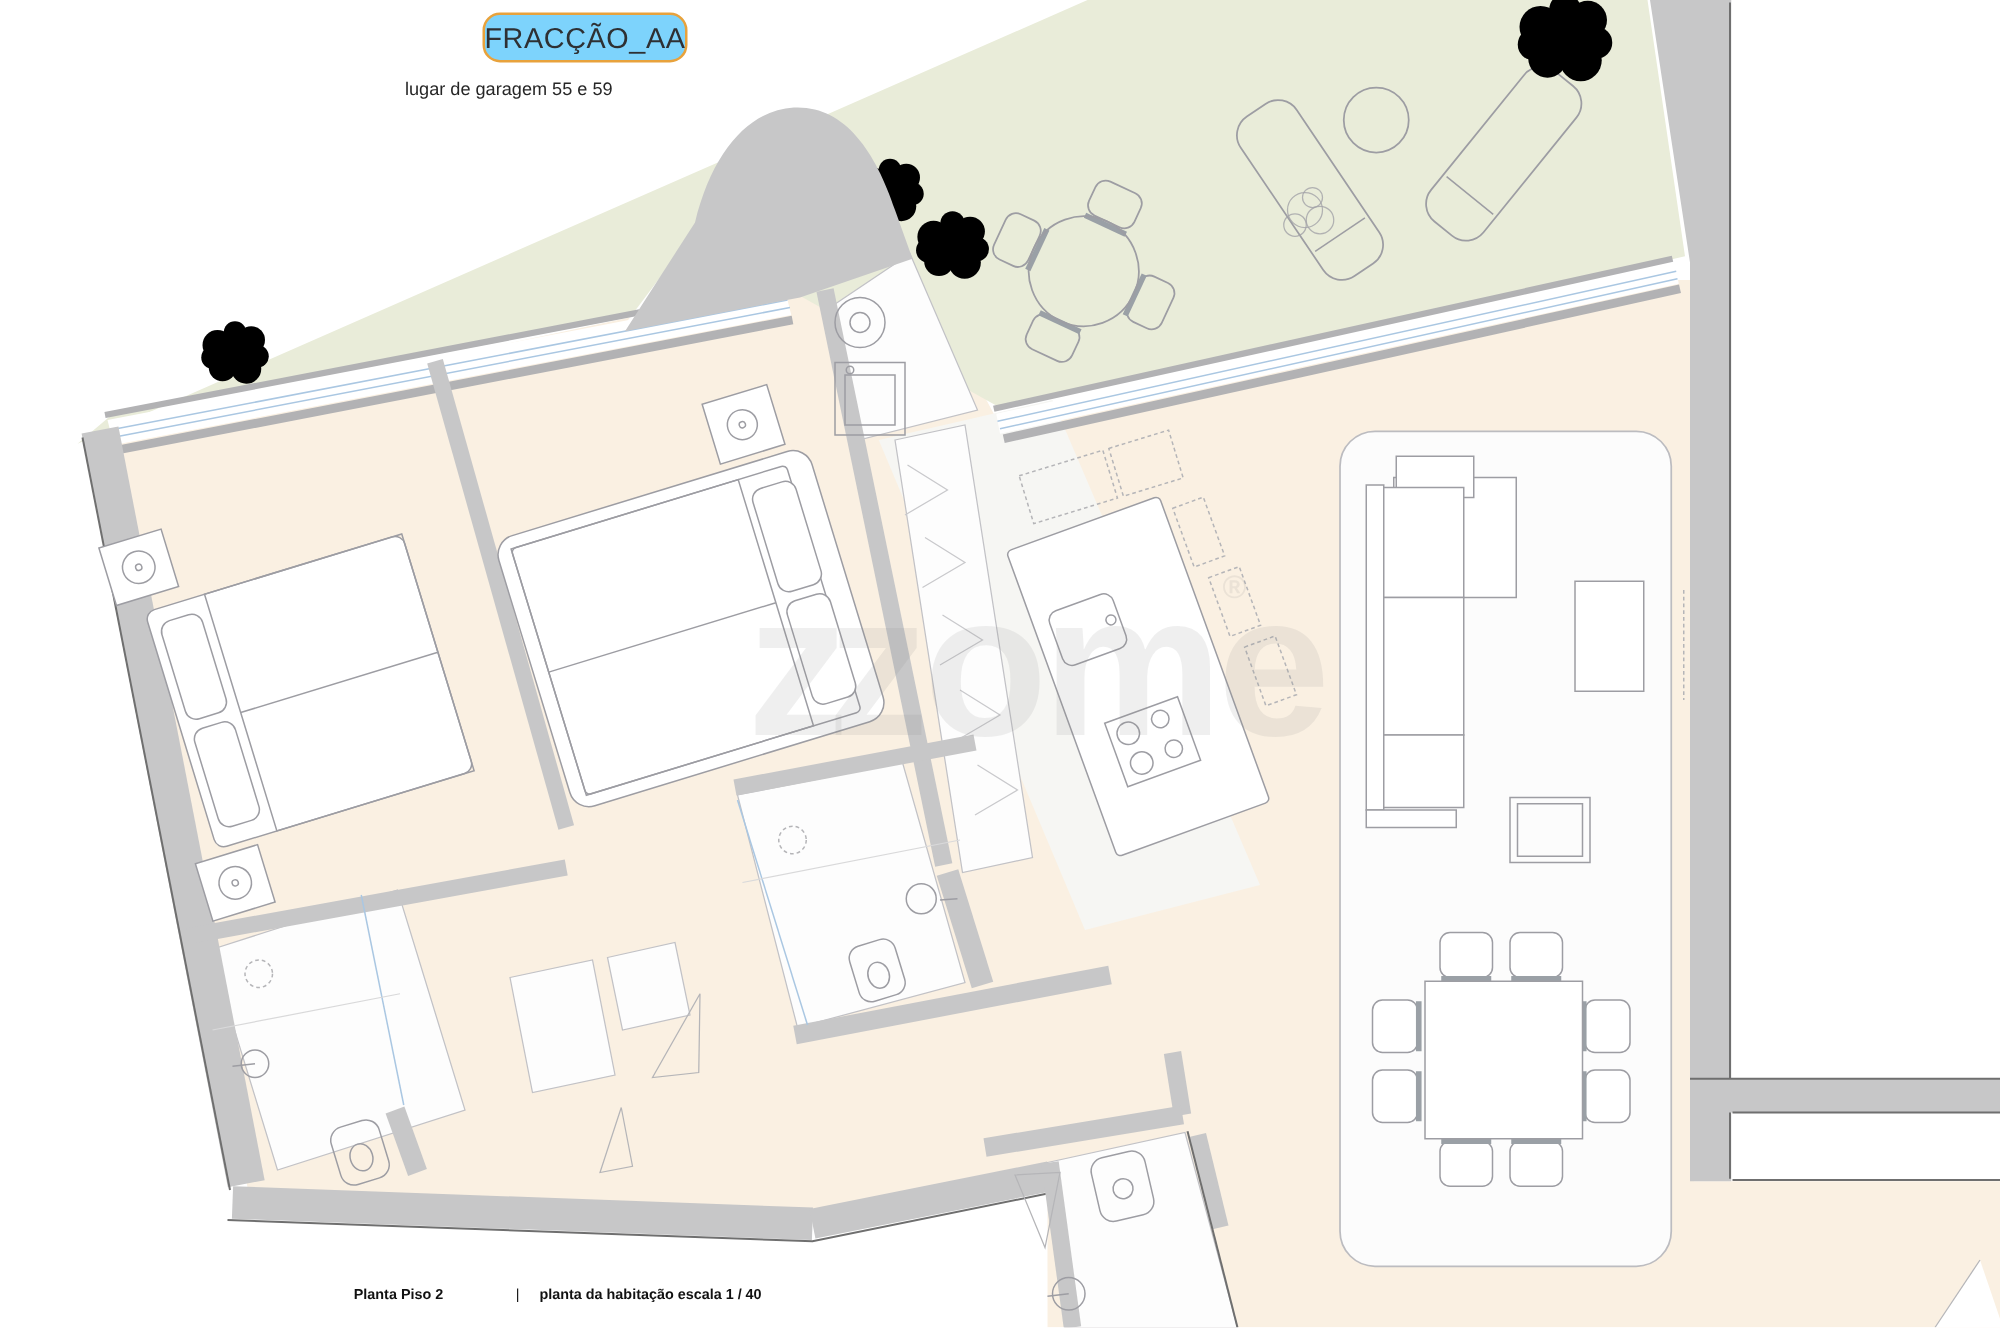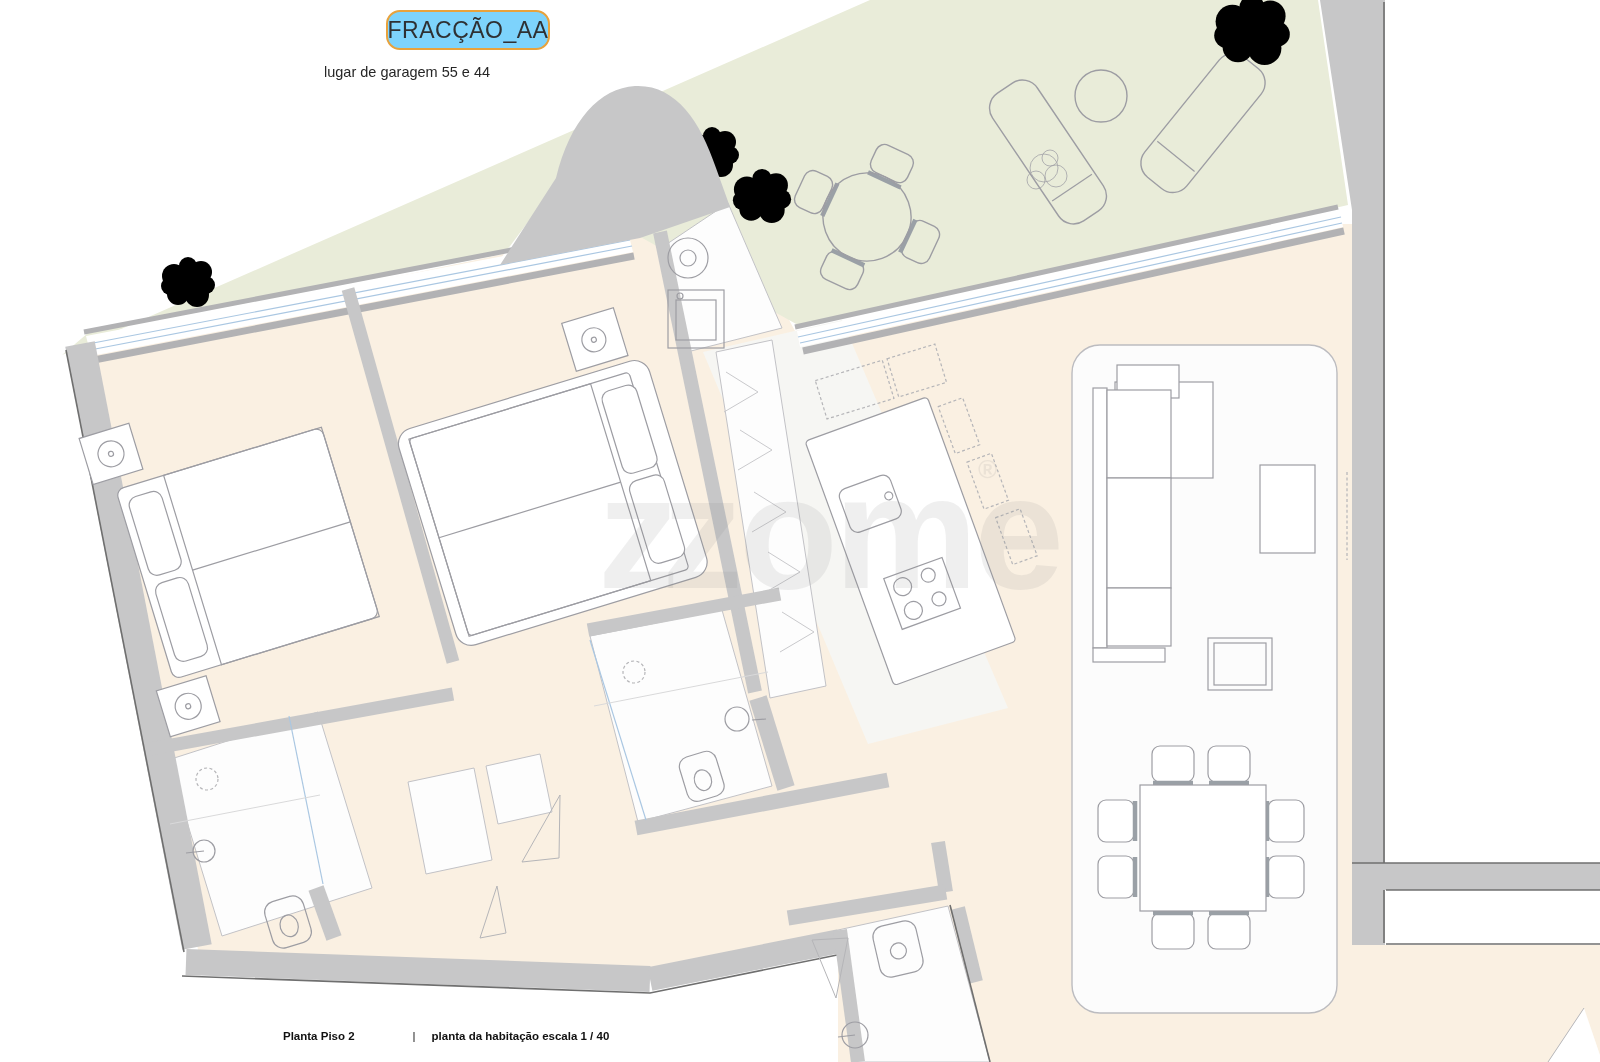--- a/index.html
+++ b/index.html
@@ -310,20 +310,20 @@
     <g>
       <text class="wm wm-main" x="598" y="588">z</text>
       <text class="wm wm-main" x="662" y="588">zome</text>
       <text class="wm wm-reg" x="978" y="478">®</text>
     </g>
   </svg>
 
   <div class="title-box">
     <span>FRACÇÃO_AA</span>
   </div>
-  <div class="subtitle">lugar de garagem 55 e 44</div>
+  <div class="subtitle">lugar de garagem 55 e 59</div>
 
   <div class="caption">
     <span>Planta Piso 2</span>
     <span class="sep">|</span>
     <span class="right">planta da habitação escala 1 / 40</span>
   </div>
 </div>
 
 </body></html>

